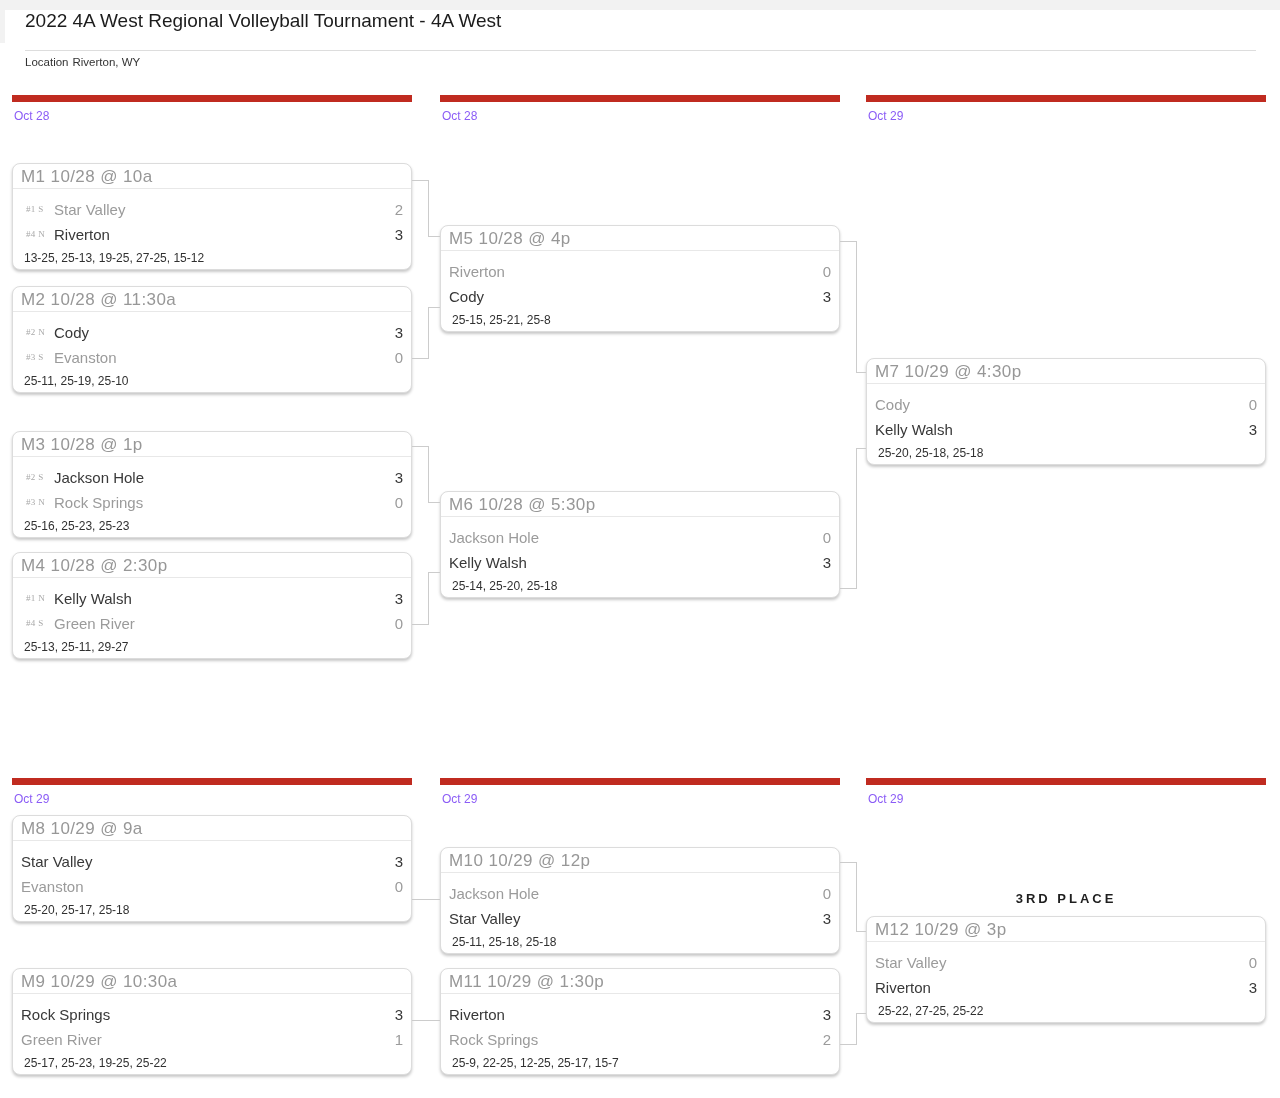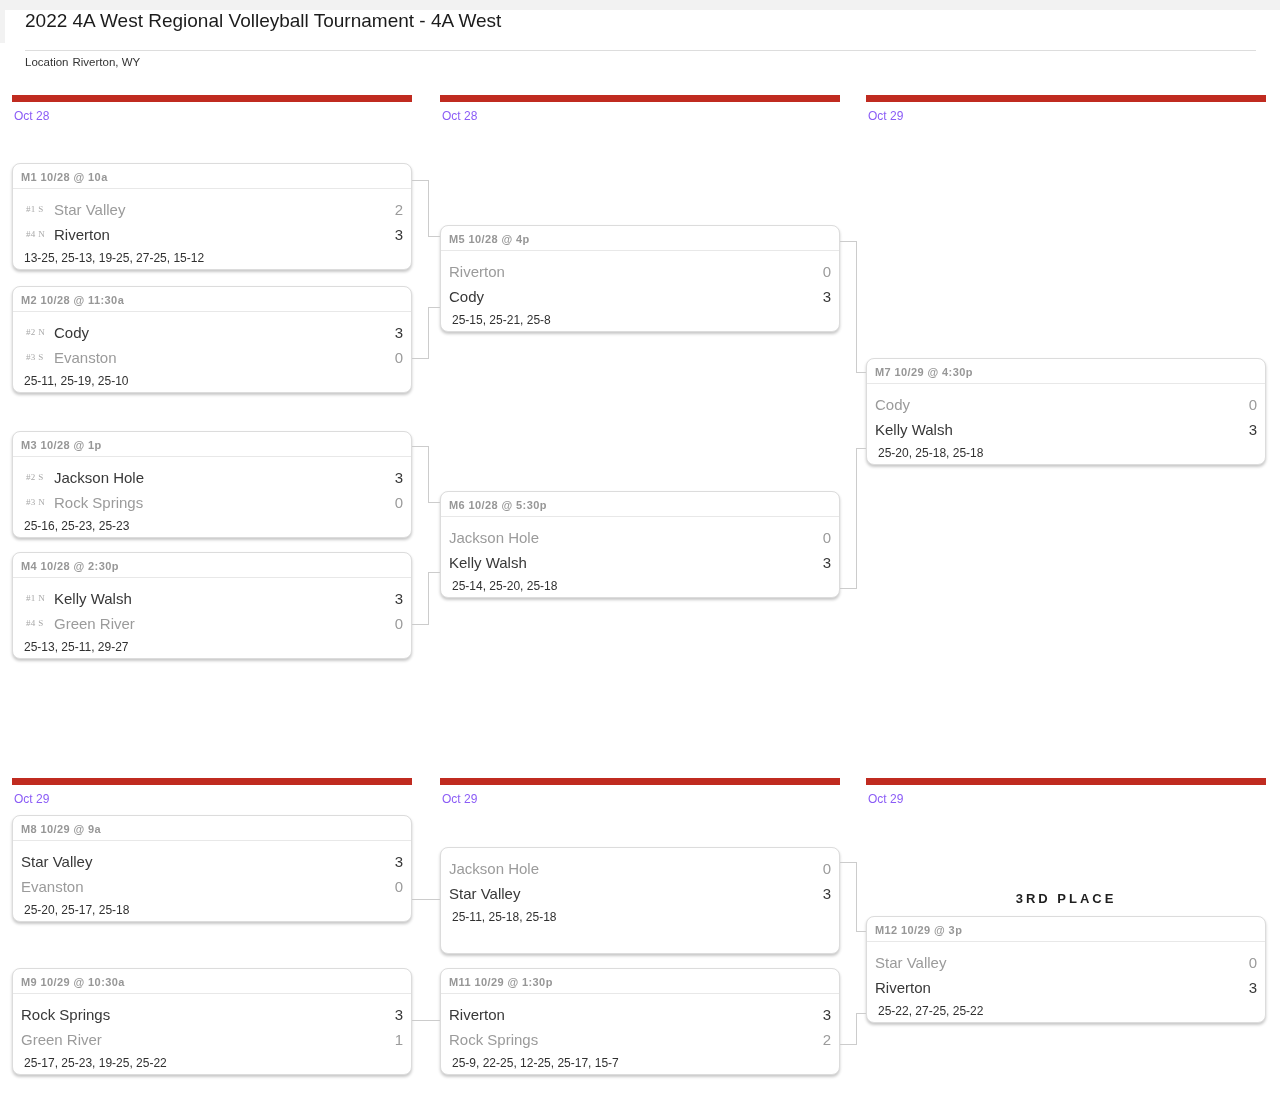--- a/index.html
+++ b/index.html
@@ -20,23 +20,23 @@
   .date-bar{width:400px;height:7px;}
   .date-label{font-size:12px;color:#8b5cf6;}
   
   .match{
     width:400px;height:107px;box-sizing:border-box;background:#fff;
     border:1px solid #dcdcdc;border-radius:8px;
     box-shadow:0 2px 3px rgba(0,0,0,0.22);
   }
   .match-header{
     height:24px;line-height:26px;padding:0 8px;
-    font-size:11px;letter-spacing:.4px;color:#979797;
+    font-size:17px;letter-spacing:.4px;color:#979797;
     border-bottom:1px solid #e8e8e8;
-    white-space:nowrap;overflow:hidden;font-weight:bold;
+    white-space:nowrap;overflow:hidden;
   }
   .match-body{padding:8px 8px 0 8px;}
   .team{display:flex;align-items:center;height:25px;line-height:25px;font-size:15px;}
   .team .seed{
     width:28px;margin-left:5px;flex:0 0 auto;
     font-size:9px;color:#a8a8a8;white-space:nowrap;letter-spacing:.3px;font-family:Liberation Serif, serif;
   }
   .team .name{flex:1 1 auto;white-space:nowrap;overflow:hidden;}
   .team .score{flex:0 0 auto;margin-left:8px;}
   .team.winner .name,.team.winner .score{color:#383838;}
@@ -215,20 +215,21 @@
     </div>
     <div class="team loser">
       <span class="name">Green River</span>
       <span class="score">1</span>
     </div>
   </div>
   <div class="match-sets">25-17, 25-23, 19-25, 25-22</div>
 </div>
 
 <div class="abs match" style="left:440px;top:847px;">
+  <div class="match-header">M10 10/29 @ 12p</div>
   <div class="match-body">
     <div class="team loser">
       <span class="name">Jackson Hole</span>
       <span class="score">0</span>
     </div>
     <div class="team winner">
       <span class="name">Star Valley</span>
       <span class="score">3</span>
     </div>
   </div>

